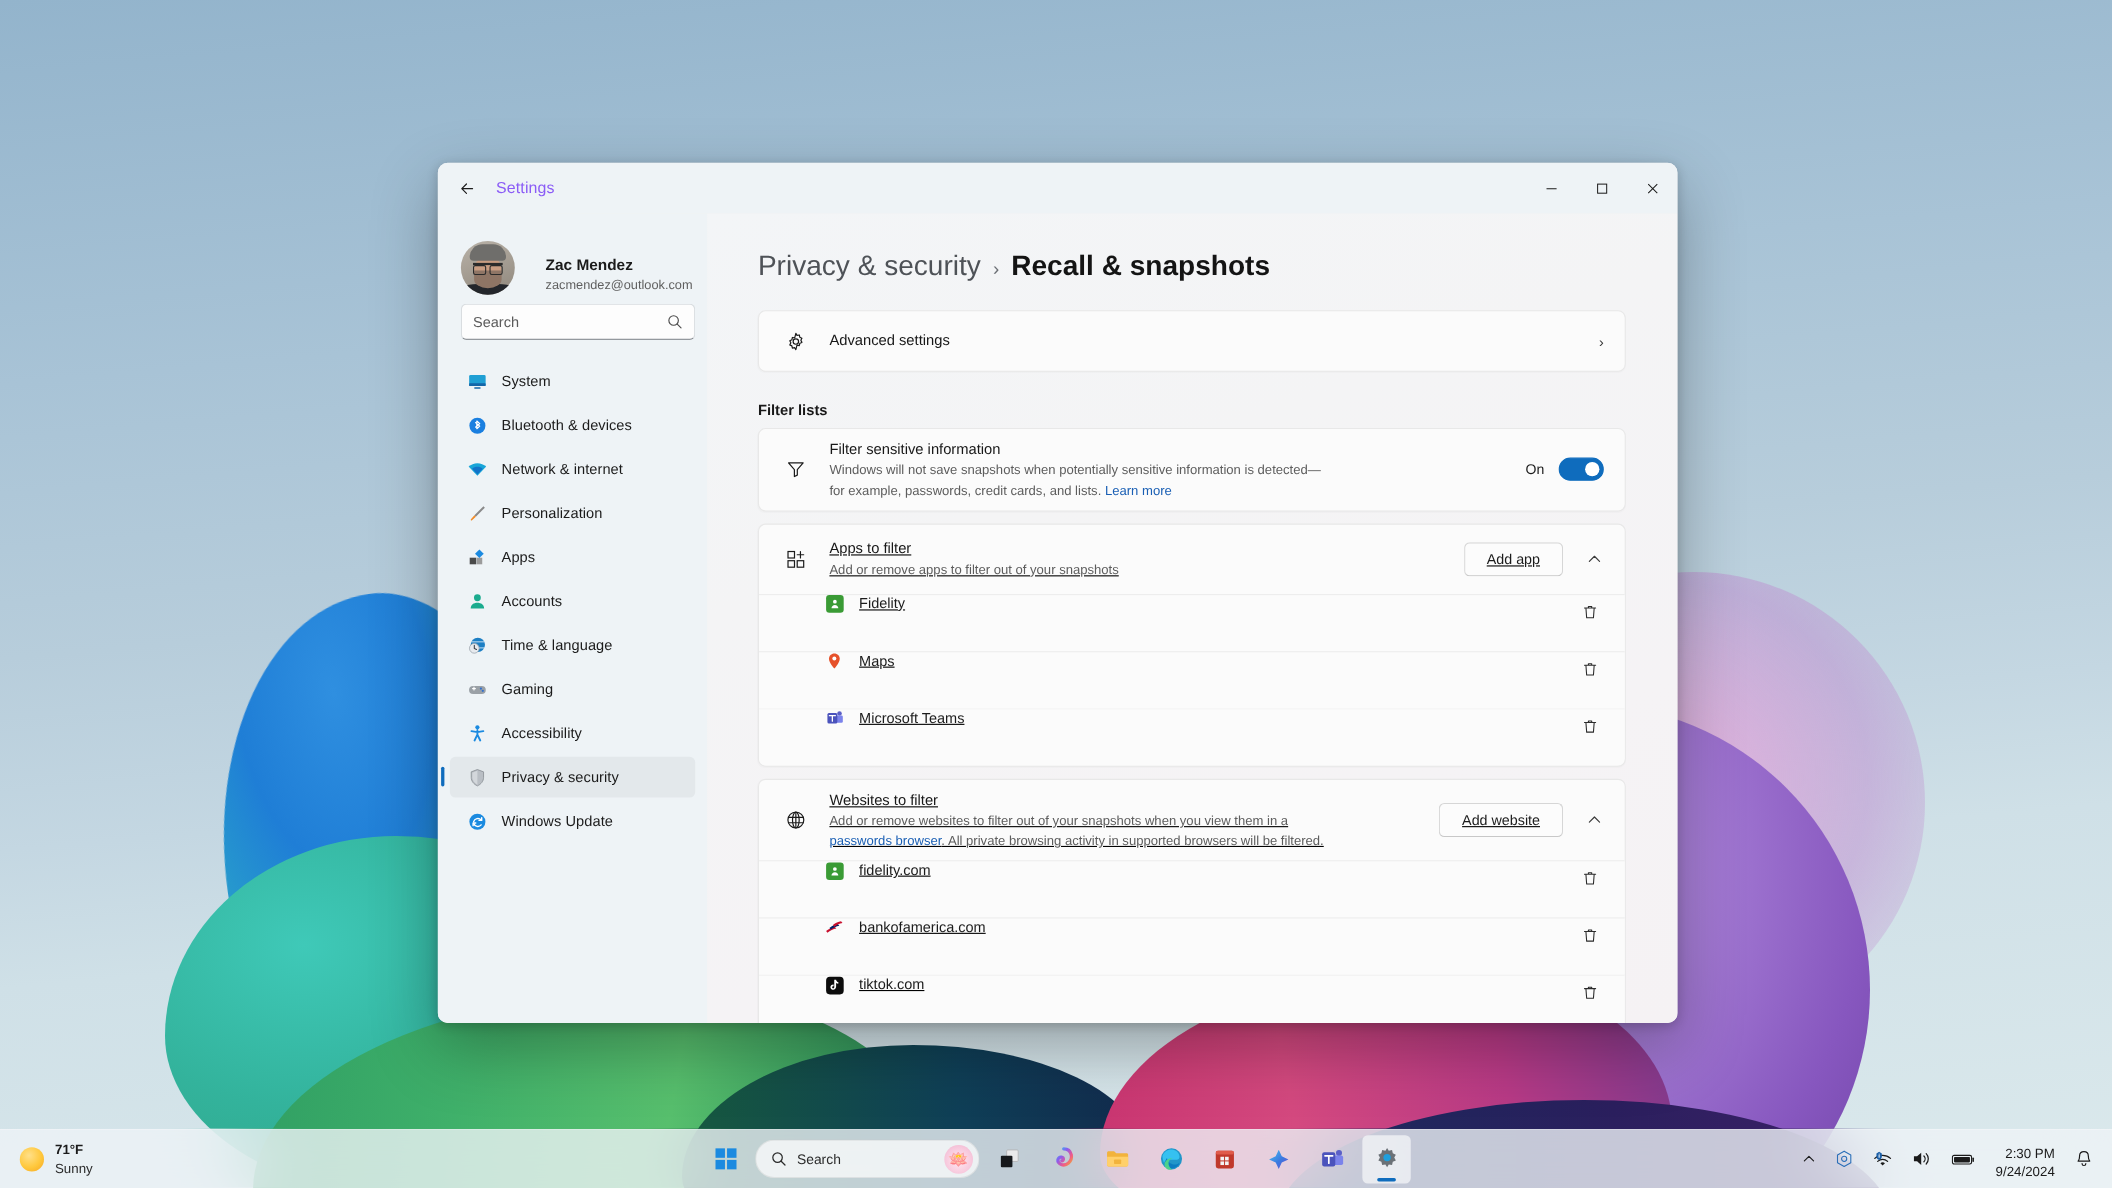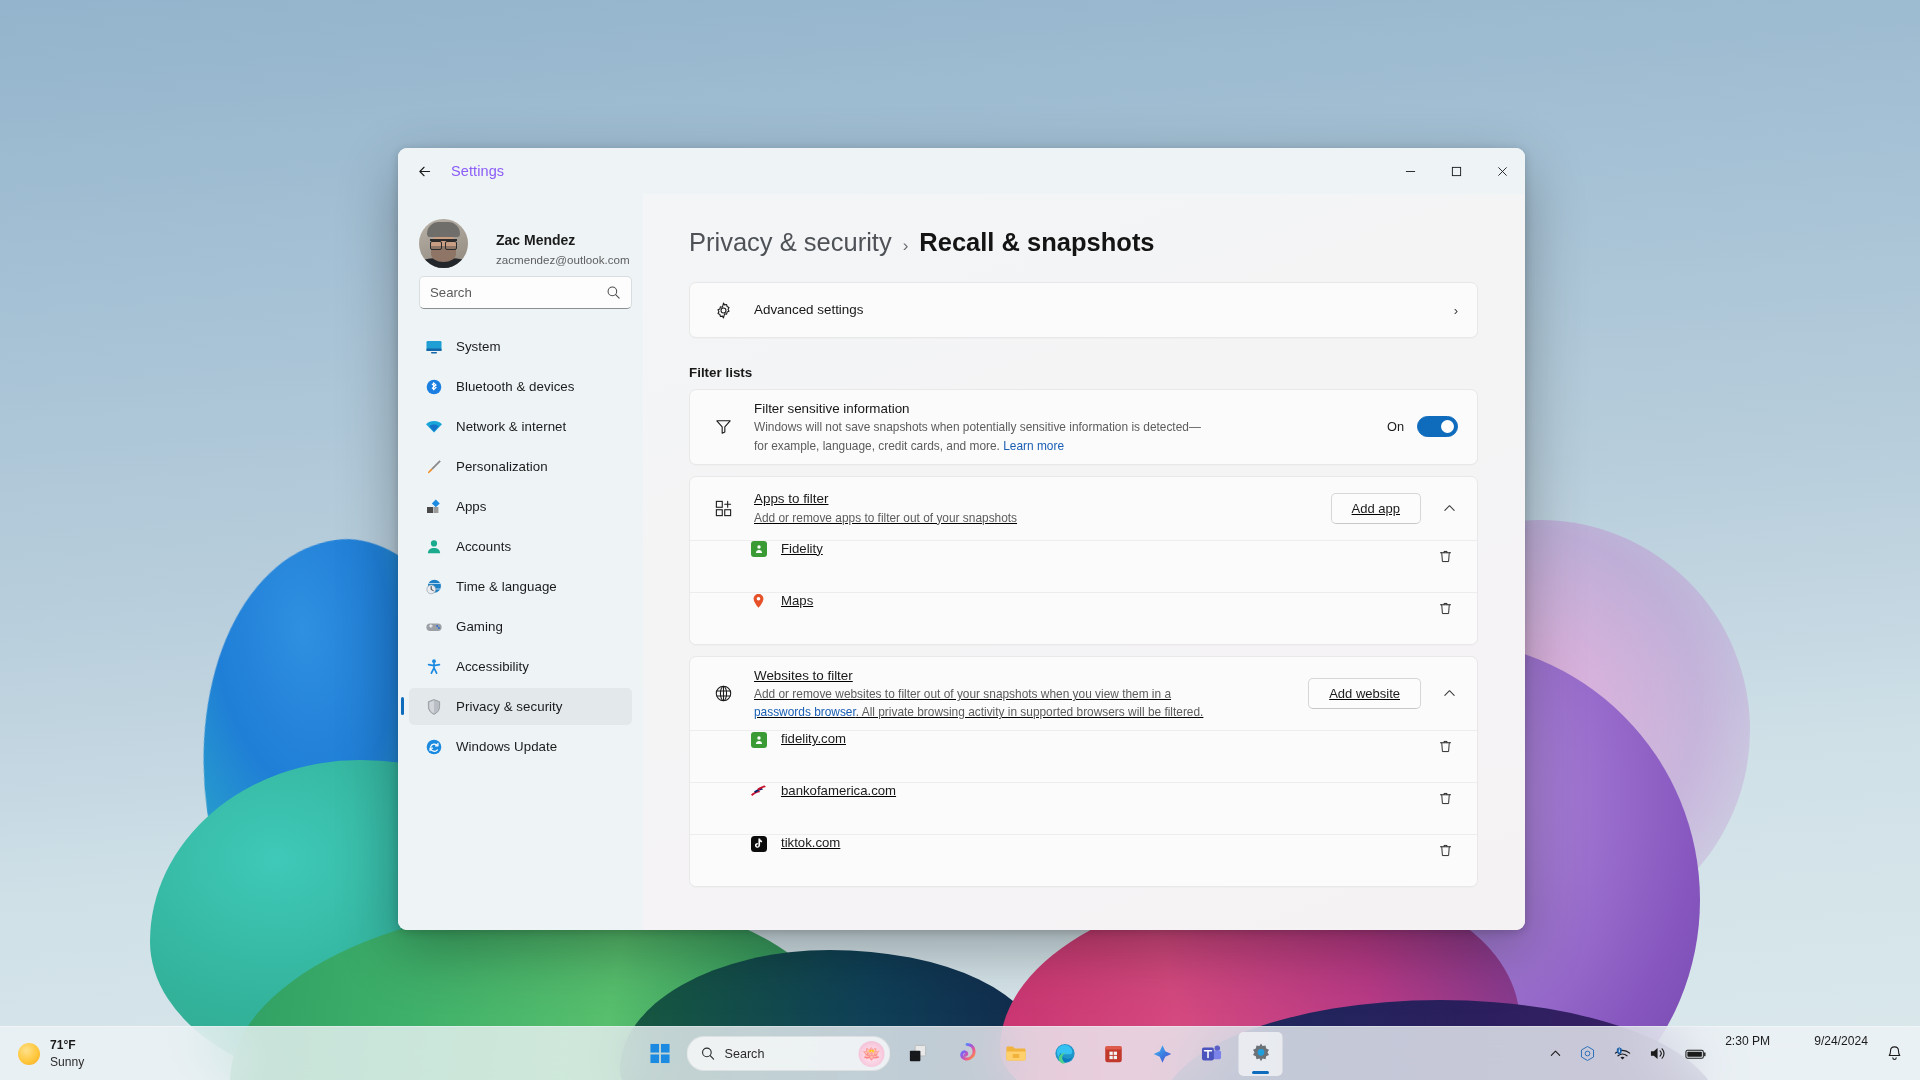--- a/index.html
+++ b/index.html
@@ -357,21 +357,21 @@
     gap: 3px; padding-right: 10px;
   }
   .tray-btn {
     height: 40px; padding: 0 7px;
     display: flex; align-items: center; justify-content: center;
     border-radius: 5px; cursor: pointer; color: #1b1b1b;
   }
   #clock {
     text-align: right; padding: 0 8px; cursor: pointer;
     border-radius: 5px; height: 40px;
-    display: flex; justify-content: flex-start; gap: 44px;
+    display: flex; flex-direction: column; justify-content: flex-end;
   }
   .clock-line { font-size: 12.1px; color: #1b1b1b; line-height: 1.32; }
 
   
   .tile { width: 17px; height: 17px; border-radius: 3px; display:flex; align-items:center; justify-content:center; font-size: 9px; color:#fff; font-weight:700;}
 </style>
 </head>
 <body>
 
 <div id="desktop">
@@ -591,21 +591,21 @@
             <div class="row">
               <span class="row-icon">
                 <svg width="19" height="19" viewBox="0 0 20 20" fill="none">
                   <path d="M3 4h14l-5.6 6.5v5.2l-2.8 1.4v-6.6L3 4z" stroke="#1b1b1b" stroke-width="1.15" stroke-linejoin="round"></path>
                 </svg>
               </span>
               <div class="row-texts">
                 <div class="row-title">Filter sensitive information</div>
                 <div class="row-sub">
                   <span>Windows will not save snapshots when potentially sensitive information is detected—</span><br>
-                  <span>for example, language, credit cards, and more. </span><a href="#">Learn more</a>
+                  <span>for example, passwords, credit cards, and lists. </span><a href="#">Learn more</a>
                 </div>
               </div>
               <div class="toggle-group">
                 <span class="toggle-state">On</span>
                 <div class="toggle">
                     <div class="knob"></div>
                   </div>
               </div>
             </div>
           </div>
@@ -657,20 +657,36 @@
                   </svg>
               </span>
               <span class="sub-label">Maps</span>
               <span class="trash">
                 <svg width="15" height="15" viewBox="0 0 16 16" fill="none">
                   <path d="M2.6 4h10.8M6.4 4V2.6h3.2V4M4 4l.7 9.4h6.6L12 4" stroke="currentColor" stroke-width="1.05" stroke-linecap="round" stroke-linejoin="round"></path>
                 </svg>
               </span>
             </div>
 
+            <div class="sub-row">
+              <span class="sub-icon">
+                <svg width="16" height="16" viewBox="0 0 16 16">
+                    <circle cx="12.2" cy="3.6" r="2.1" fill="#5b5fc7"></circle>
+                    <rect x="8.6" y="5.4" width="6.6" height="6.6" rx="1.2" fill="#7b83eb"></rect>
+                    <rect x="1.2" y="3.2" width="9" height="9.6" rx="1.4" fill="#4b53bc"></rect>
+                    <path d="M3 5.6h5.4M5.7 5.6v5" stroke="#fff" stroke-width="1.2" stroke-linecap="round"></path>
+                  </svg>
+              </span>
+              <span class="sub-label">Microsoft Teams</span>
+              <span class="trash">
+                <svg width="15" height="15" viewBox="0 0 16 16" fill="none">
+                  <path d="M2.6 4h10.8M6.4 4V2.6h3.2V4M4 4l.7 9.4h6.6L12 4" stroke="currentColor" stroke-width="1.05" stroke-linecap="round" stroke-linejoin="round"></path>
+                </svg>
+              </span>
+            </div>
           </div>
 
           <div class="card group">
             <div class="row group-header">
               <span class="row-icon">
                 <svg width="19" height="19" viewBox="0 0 20 20" fill="none">
                   <circle cx="10" cy="10" r="7.6" stroke="#1b1b1b" stroke-width="1.15"></circle>
                   <ellipse cx="10" cy="10" rx="3.2" ry="7.6" stroke="#1b1b1b" stroke-width="1.15"></ellipse>
                   <path d="M2.6 7.4h14.8M2.6 12.6h14.8M10 2.4v15.2" stroke="#1b1b1b" stroke-width="1.15"></path>
                 </svg>

